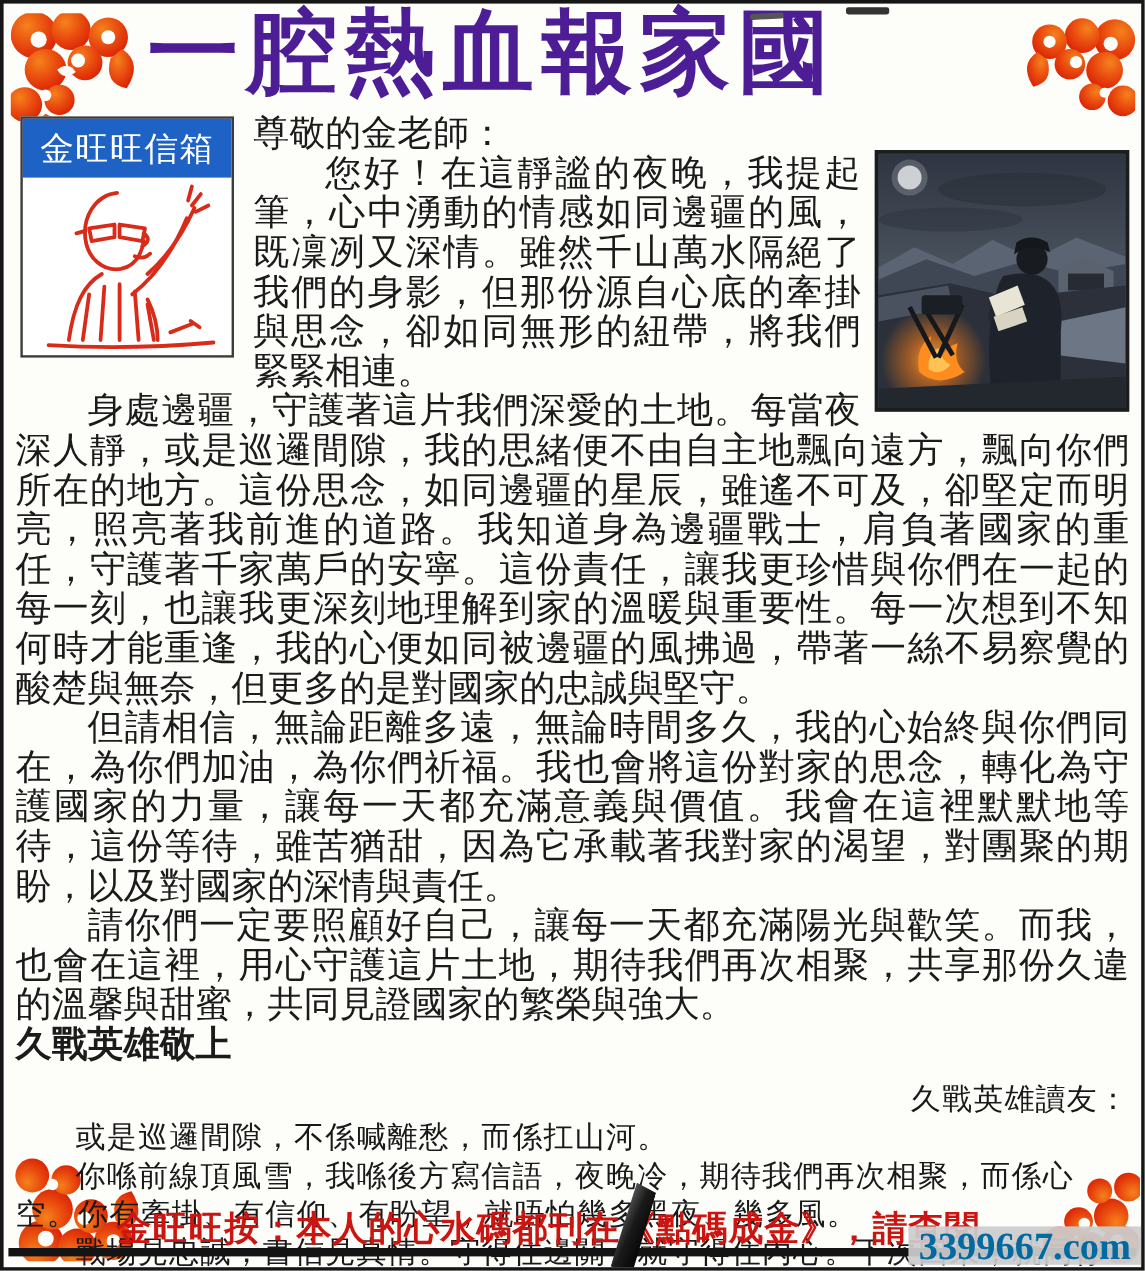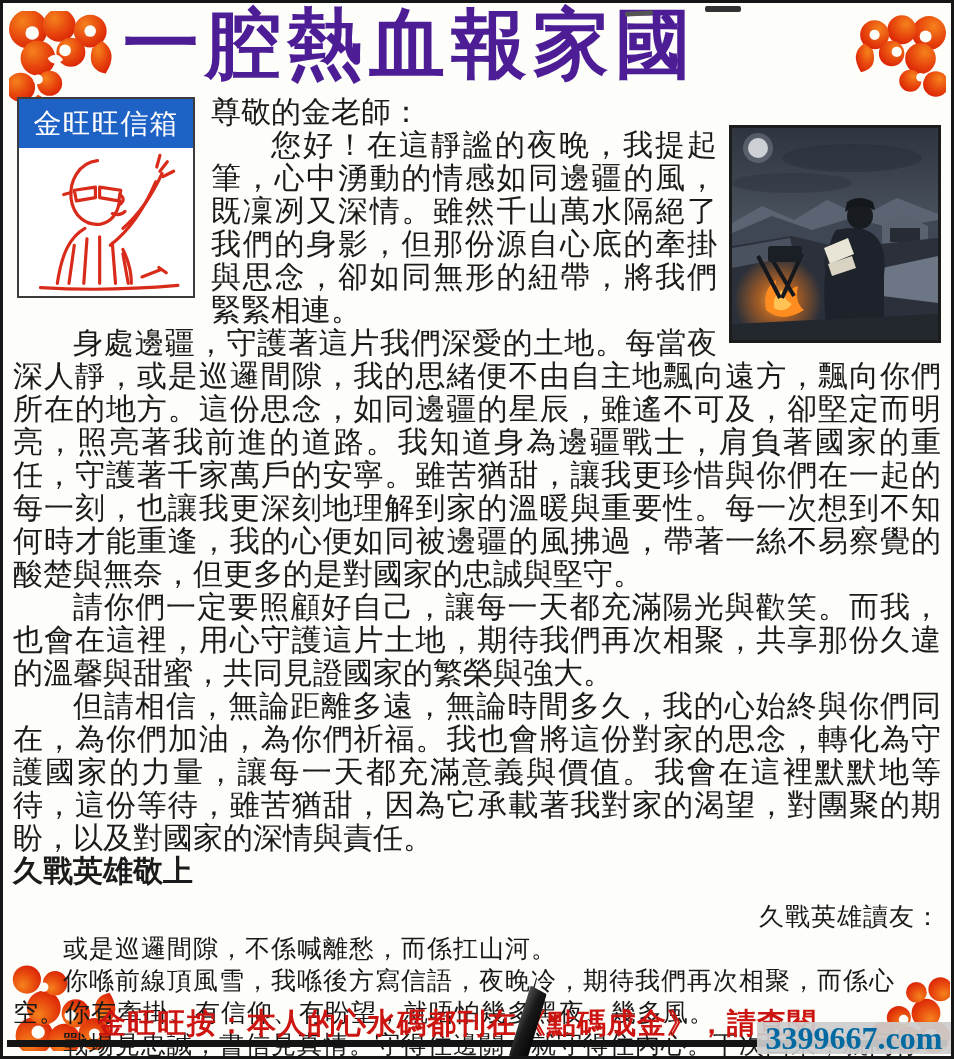--- a/index.html
+++ b/index.html
@@ -223,23 +223,23 @@
         <path d="M104,112 C96,120 90,132 92,140 L110,134 Z" fill="#23272f"></path>
         <polygon points="92,120 116,110 122,126 98,136" fill="#e9e5d6"></polygon>
         <polygon points="96,136 120,128 124,140 100,148" fill="#d8d3c2"></polygon>
         <path d="M0,196 L206,186 L206,212 L0,212 Z" fill="#23272e"></path>
       </svg>
     </div>
 
     <div class="letter">
       <p class="salutation">尊敬的金老師：</p>
       <p class="indent">您好！在這靜謐的夜晚，我提起筆，心中湧動的情感如同邊疆的風，既凜冽又深情。雖然千山萬水隔絕了我們的身影，但那份源自心底的牽掛與思念，卻如同無形的紐帶，將我們緊緊相連。</p>
-      <p class="indent">身處邊疆，守護著這片我們深愛的土地。每當夜深人靜，或是巡邏間隙，我的思緒便不由自主地飄向遠方，飄向你們所在的地方。這份思念，如同邊疆的星辰，雖遙不可及，卻堅定而明亮，照亮著我前進的道路。我知道身為邊疆戰士，肩負著國家的重任，守護著千家萬戶的安寧。雖苦猶甜，讓我更珍惜與你們在一起的每一刻，也讓我更深刻地理解到家的溫暖與重要性。每一次想到不知何時才能重逢，我的心便如同被邊疆的風拂過，帶著一絲不易察覺的酸楚與無奈，但更多的是對國家的忠誠與堅守。</p>
+      <p class="indent">身處邊疆，守護著這片我們深愛的土地。每當夜深人靜，或是巡邏間隙，我的思緒便不由自主地飄向遠方，飄向你們所在的地方。這份思念，如同邊疆的星辰，雖遙不可及，卻堅定而明亮，照亮著我前進的道路。我知道身為邊疆戰士，肩負著國家的重任，守護著千家萬戶的安寧。這份責任，讓我更珍惜與你們在一起的每一刻，也讓我更深刻地理解到家的溫暖與重要性。每一次想到不知何時才能重逢，我的心便如同被邊疆的風拂過，帶著一絲不易察覺的酸楚與無奈，但更多的是對國家的忠誠與堅守。</p>
+      <p class="indent">但請相信，無論距離多遠，無論時間多久，我的心始終與你們同在，為你們加油，為你們祈福。我也會將這份對家的思念，轉化為守護國家的力量，讓每一天都充滿意義與價值。我會在這裡默默地等待，這份等待，雖苦猶甜，因為它承載著我對家的渴望，對團聚的期盼，以及對國家的深情與責任。</p>
       <p class="indent">請你們一定要照顧好自己，讓每一天都充滿陽光與歡笑。而我，也會在這裡，用心守護這片土地，期待我們再次相聚，共享那份久違的溫馨與甜蜜，共同見證國家的繁榮與強大。</p>
-      <p class="indent">但請相信，無論距離多遠，無論時間多久，我的心始終與你們同在，為你們加油，為你們祈福。我也會將這份對家的思念，轉化為守護國家的力量，讓每一天都充滿意義與價值。我會在這裡默默地等待，這份等待，雖苦猶甜，因為它承載著我對家的渴望，對團聚的期盼，以及對國家的深情與責任。</p>
       <p class="sign">久戰英雄敬上</p>
     </div>
 
     <div class="reply">
       <p class="heading">久戰英雄讀友：</p>
       <p class="indent">或是巡邏間隙，不係喊離愁，而係扛山河。</p>
       <p class="indent">你喺前線頂風雪，我喺後方寫信語，夜晚冷，期待我們再次相聚，而係心空。你有牽掛、有信仰、有盼望，就唔怕幾多黑夜、幾多風。</p>
       <p class="indent">戰場見忠誠，書信見真情。守得住邊關，就守得住內心。下次回來，就同你屋企人舉杯一醉，唔為風光，只為無悔。</p>
       <p class="reply-sign">金旺旺覆</p>
     </div>

